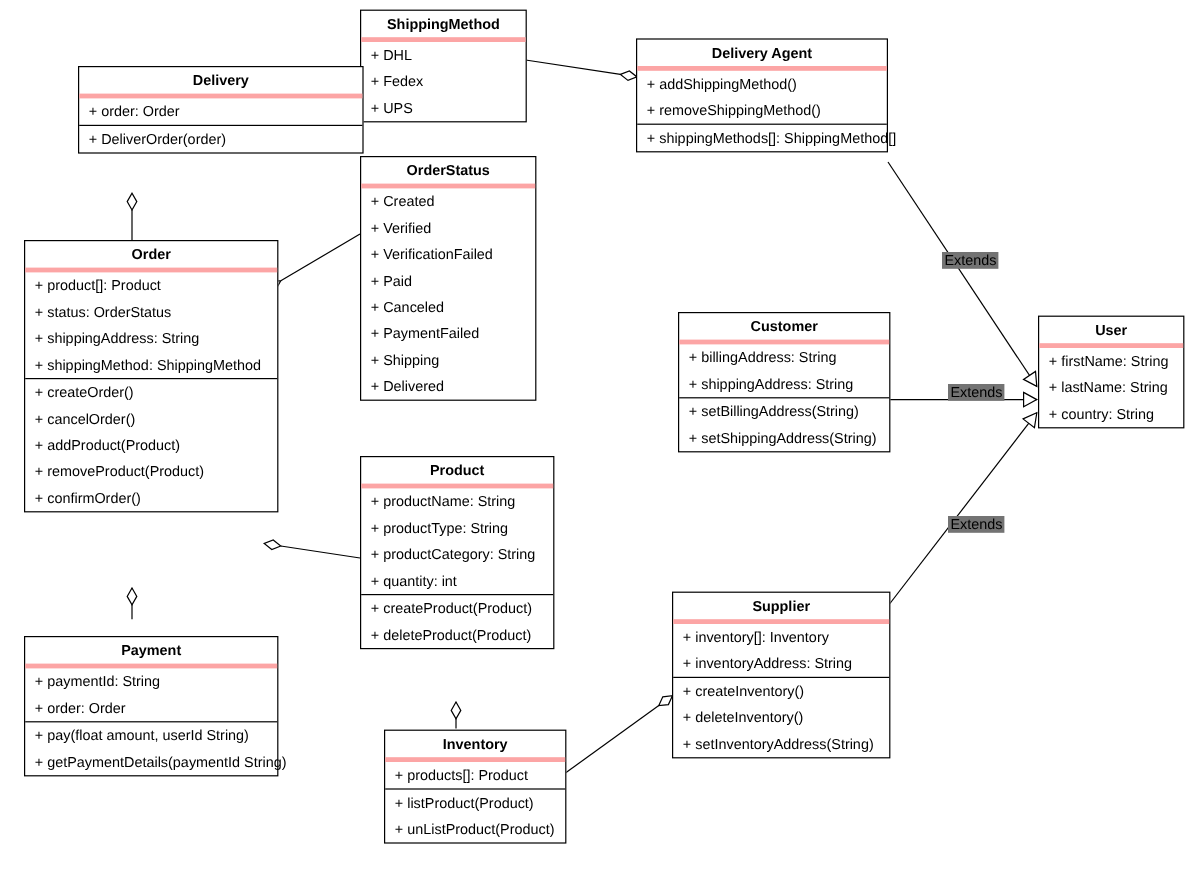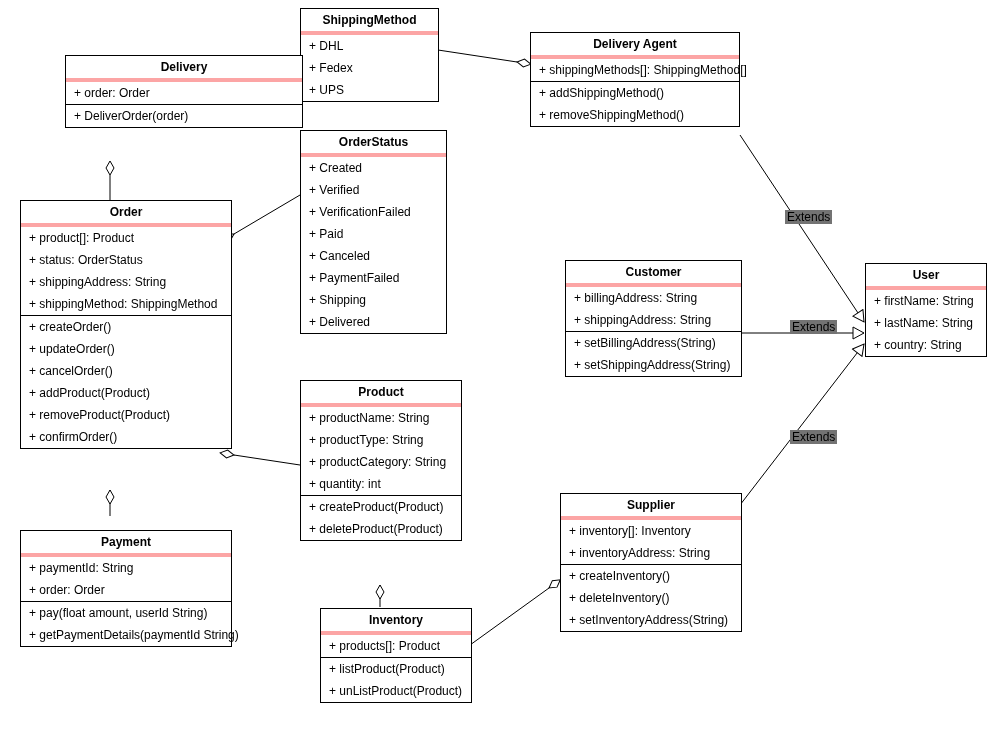--- a/index.html
+++ b/index.html
@@ -110,25 +110,25 @@
     <div class="row">+ order: Order</div>
   </div>
   <div class="section">
     <div class="row">+ DeliverOrder(order)</div>
   </div>
 </div>
 
 <div class="class-box" style="left:530px; top:32px; width:208px;">
   <div class="class-title">Delivery Agent</div>
   <div class="section">
-    <div class="row">+ shippingMethods[]: ShippingMethod[]</div>
-  </div>
-  <div class="section">
     <div class="row">+ addShippingMethod()</div>
     <div class="row">+ removeShippingMethod()</div>
+  </div>
+  <div class="section">
+    <div class="row">+ shippingMethods[]: ShippingMethod[]</div>
   </div>
 </div>
 
 <div class="class-box" style="left:300px; top:130px; width:145px;">
   <div class="class-title">OrderStatus</div>
   <div class="section">
     <div class="row">+ Created</div>
     <div class="row">+ Verified</div>
     <div class="row">+ VerificationFailed</div>
     <div class="row">+ Paid</div>
@@ -142,21 +142,20 @@
 <div class="class-box" style="left:20px; top:200px; width:210px;">
   <div class="class-title">Order</div>
   <div class="section">
     <div class="row">+ product[]: Product</div>
     <div class="row">+ status: OrderStatus</div>
     <div class="row">+ shippingAddress: String</div>
     <div class="row">+ shippingMethod: ShippingMethod</div>
   </div>
   <div class="section">
     <div class="row">+ createOrder()</div>
-    <div class="row">+ updateOrder()</div>
     <div class="row">+ cancelOrder()</div>
     <div class="row">+ addProduct(Product)</div>
     <div class="row">+ removeProduct(Product)</div>
     <div class="row">+ confirmOrder()</div>
   </div>
 </div>
 
 <div class="class-box" style="left:565px; top:260px; width:175px;">
   <div class="class-title">Customer</div>
   <div class="section">

